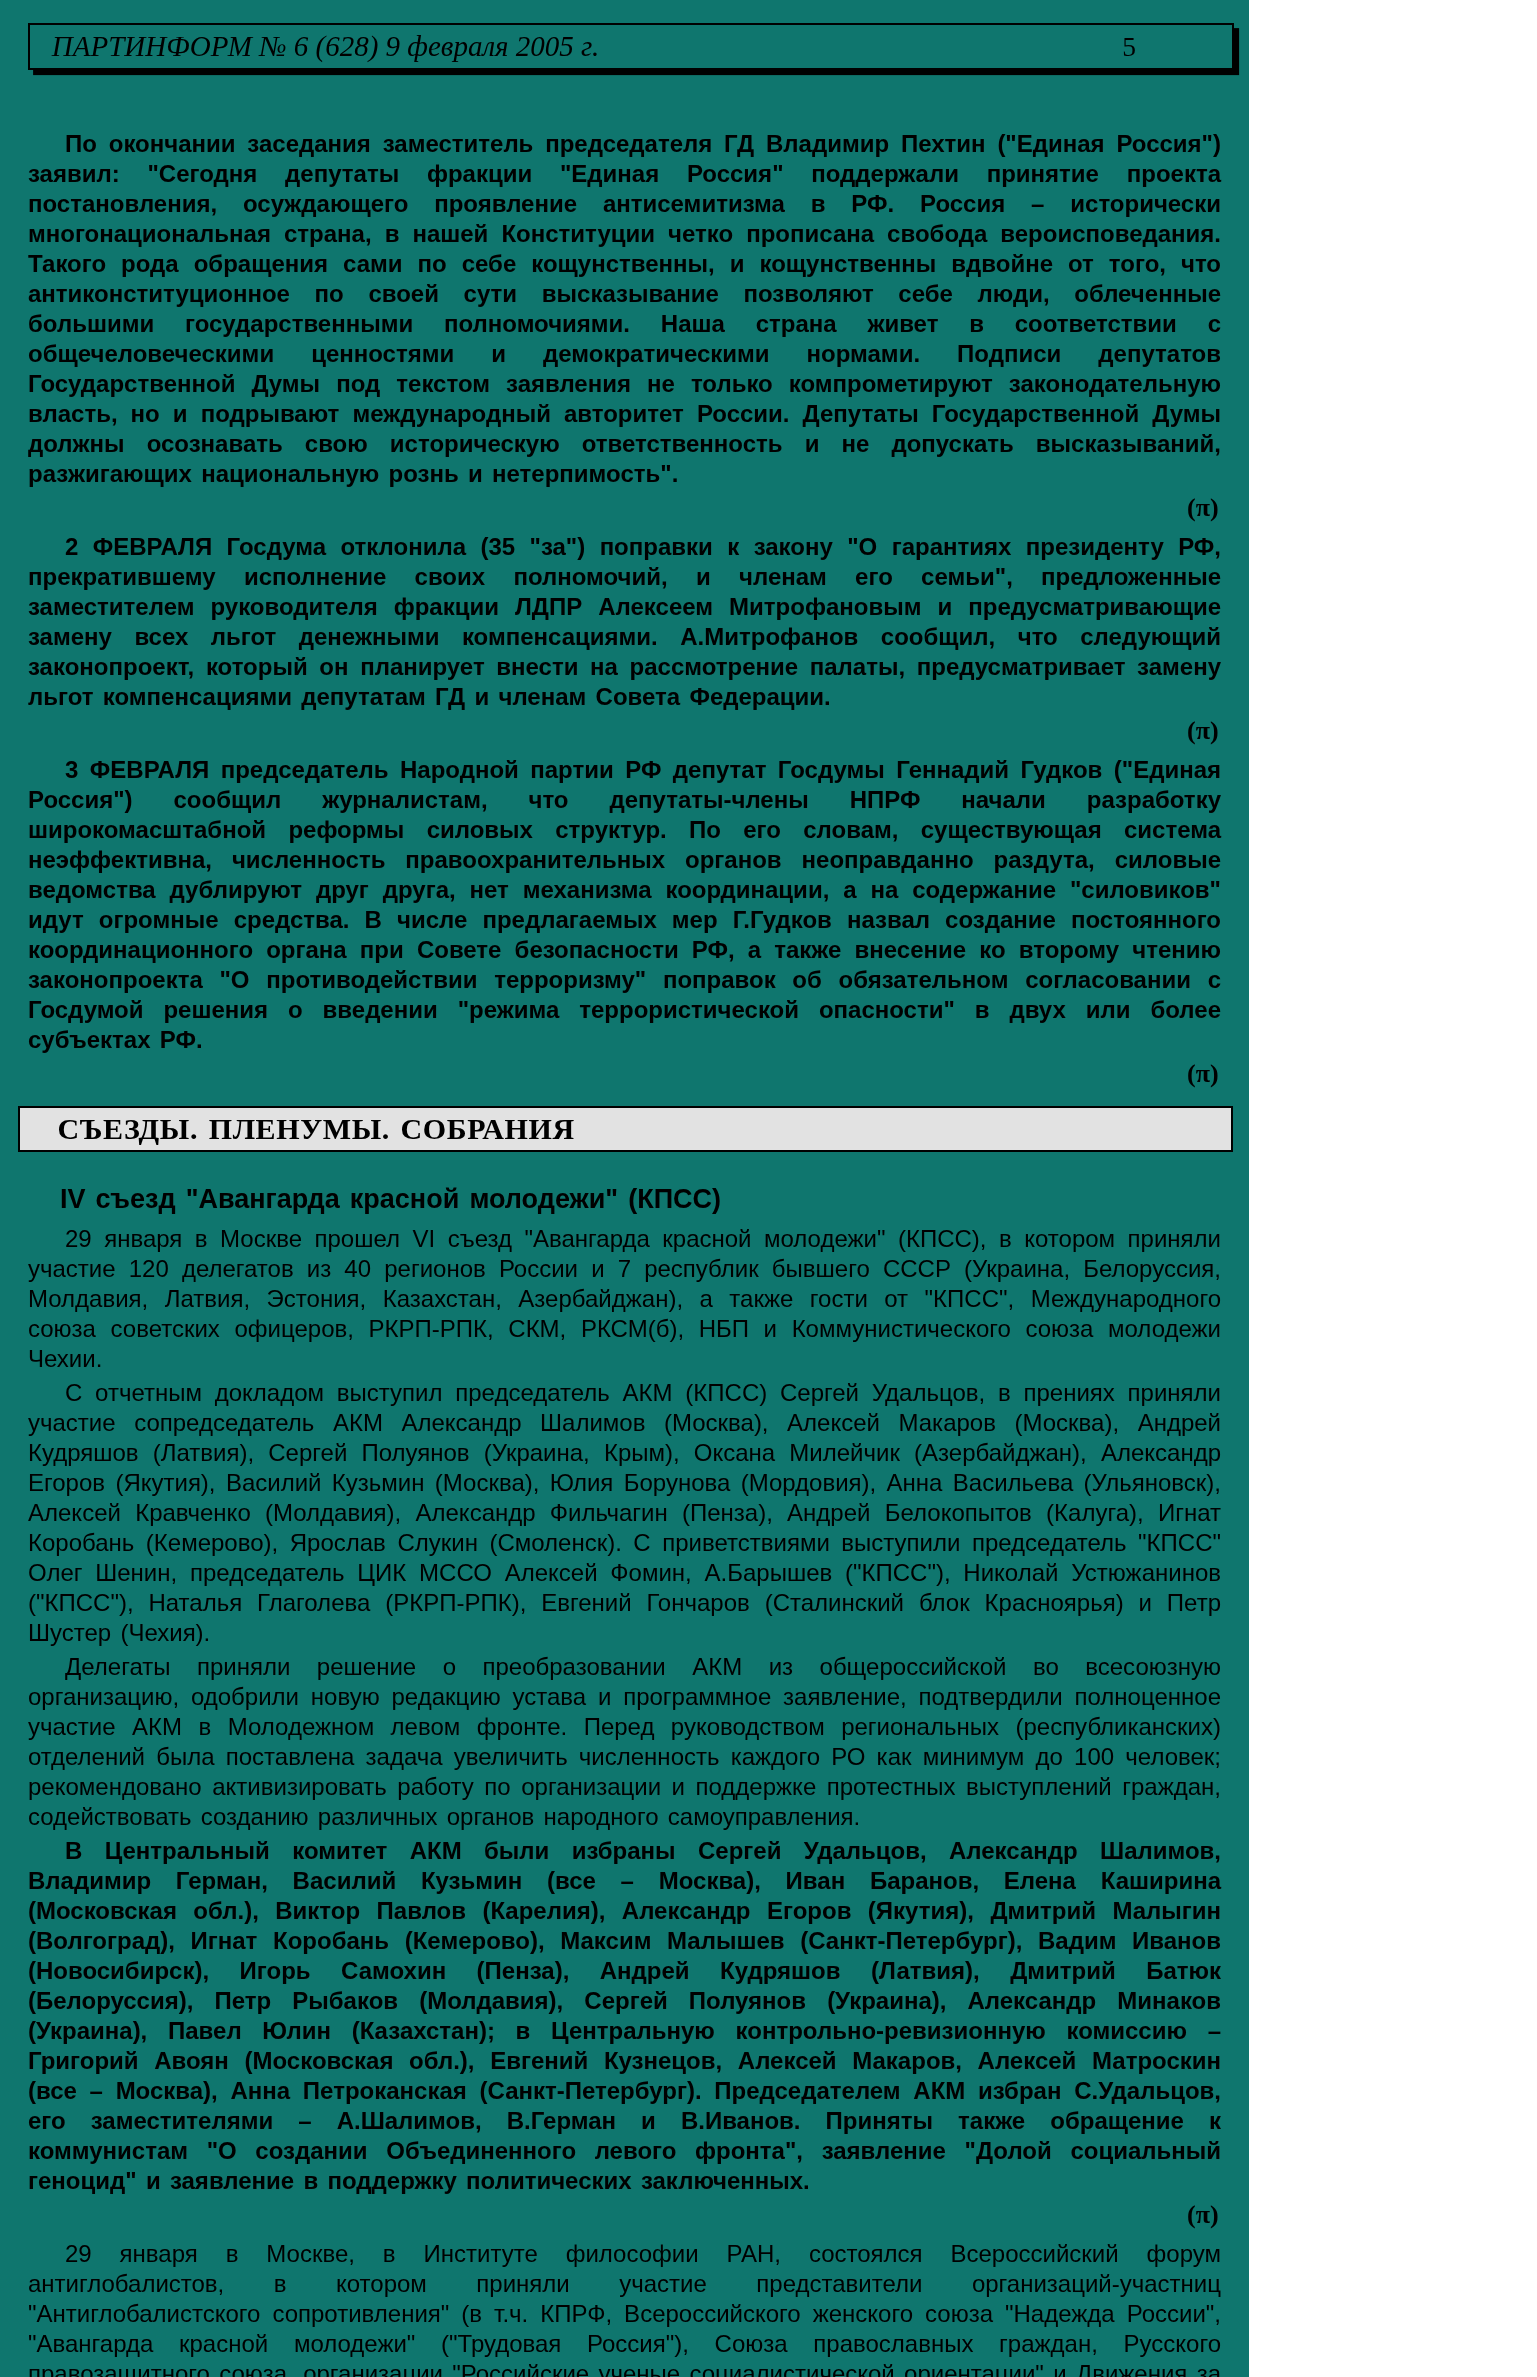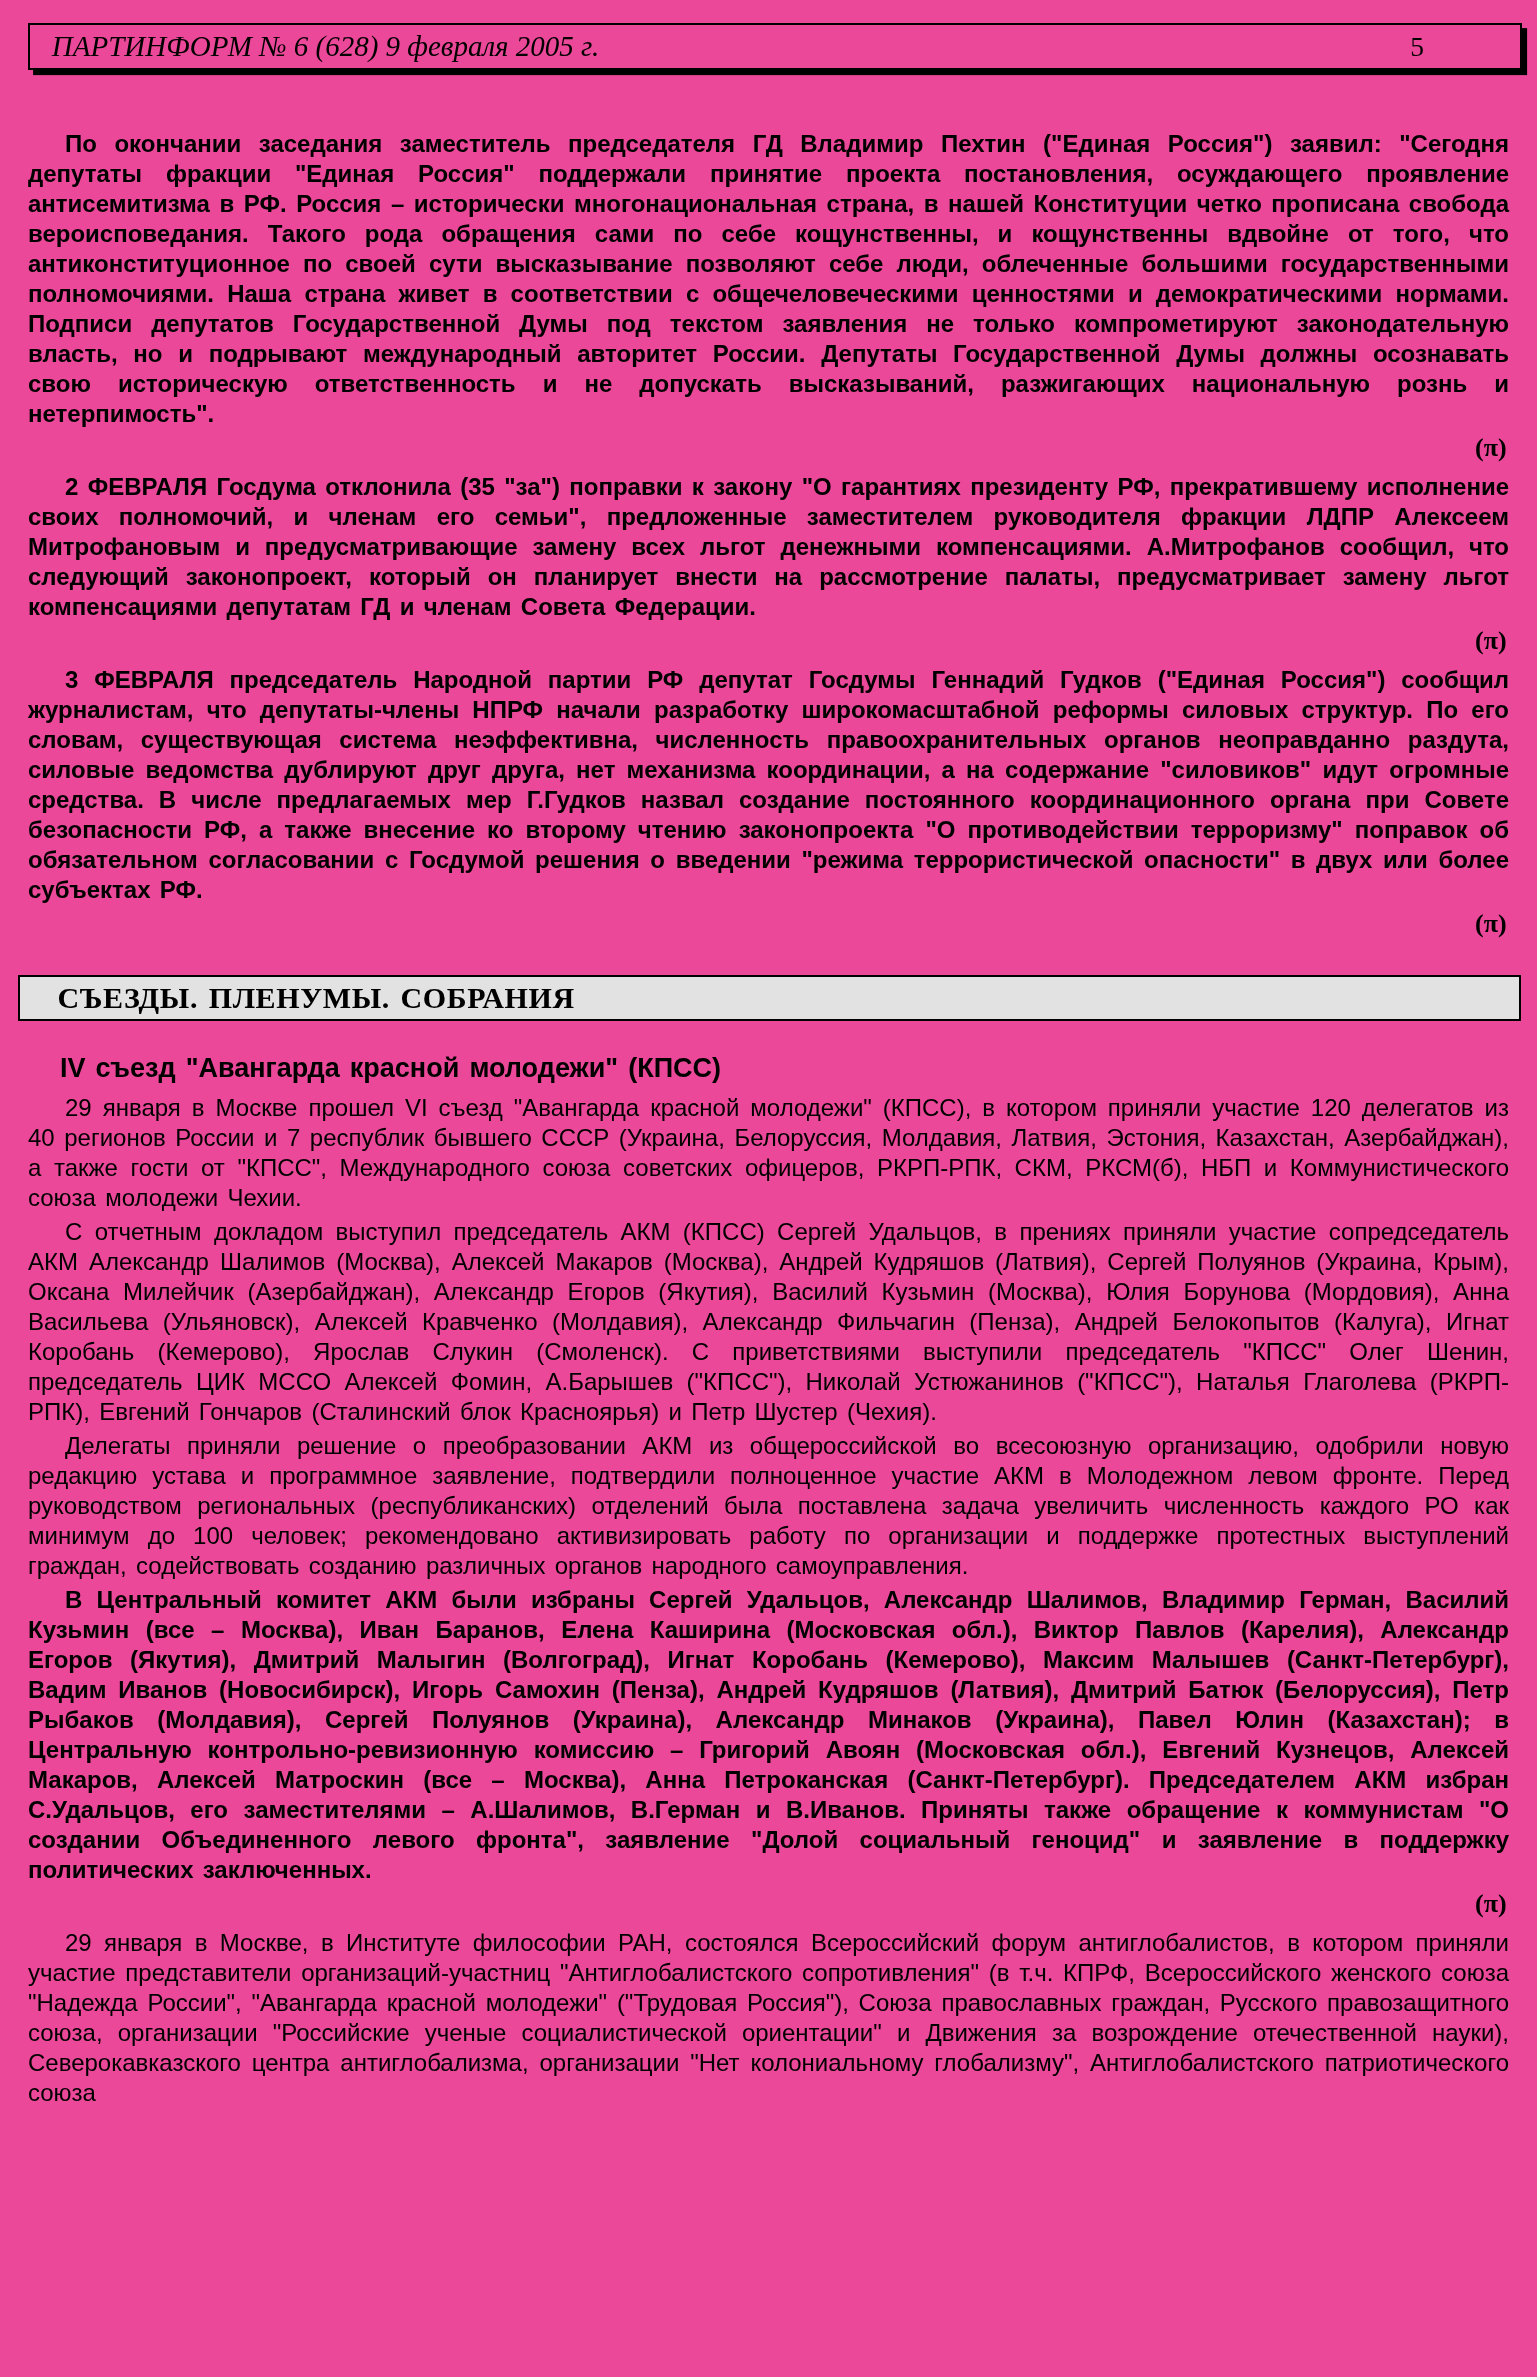--- a/index.html
+++ b/index.html
@@ -1,22 +1,22 @@
 <!DOCTYPE html>
 <html lang="ru" style="font-size:10.2px"><head>
 <meta charset="utf-8">
 <style>
   html,body{margin:0;padding:0;background:#ffffff;}
   .page{
     position:relative;
-    width:1537px;
+    width:1249px;
     height:2377px;
     box-sizing:border-box;
     padding:0 24px;
-    background:#ec4899;
+    background:#0f766e;
     color:#000000;
     font-family:"Liberation Sans","DejaVu Sans",sans-serif;
     overflow:hidden;
   }
   
   .header-box{
     display:flex;
     justify-content:space-between;
     align-items:center;
     box-sizing:border-box;
@@ -52,21 +52,21 @@
     text-align:right;
     font-family:"Liberation Serif","DejaVu Serif",serif;
     font-weight:700;
     font-size:26px;
     line-height:30px;
     margin:3.8px 6.4px 9px 0;
   }
   
   .section-band{
     box-sizing:border-box;
-    margin:36px -7.7px 0 -6.4px;
+    margin:17px -7.7px 0 -6.4px;
     height:46px;
     background:#e2e2e2;
     border:2.6px solid #000;
     display:flex;
     align-items:center;
     padding-left:38px;
     font-family:"Liberation Serif","DejaVu Serif",serif;
     font-weight:700;
     font-size:30px;
     letter-spacing:0.6px;

